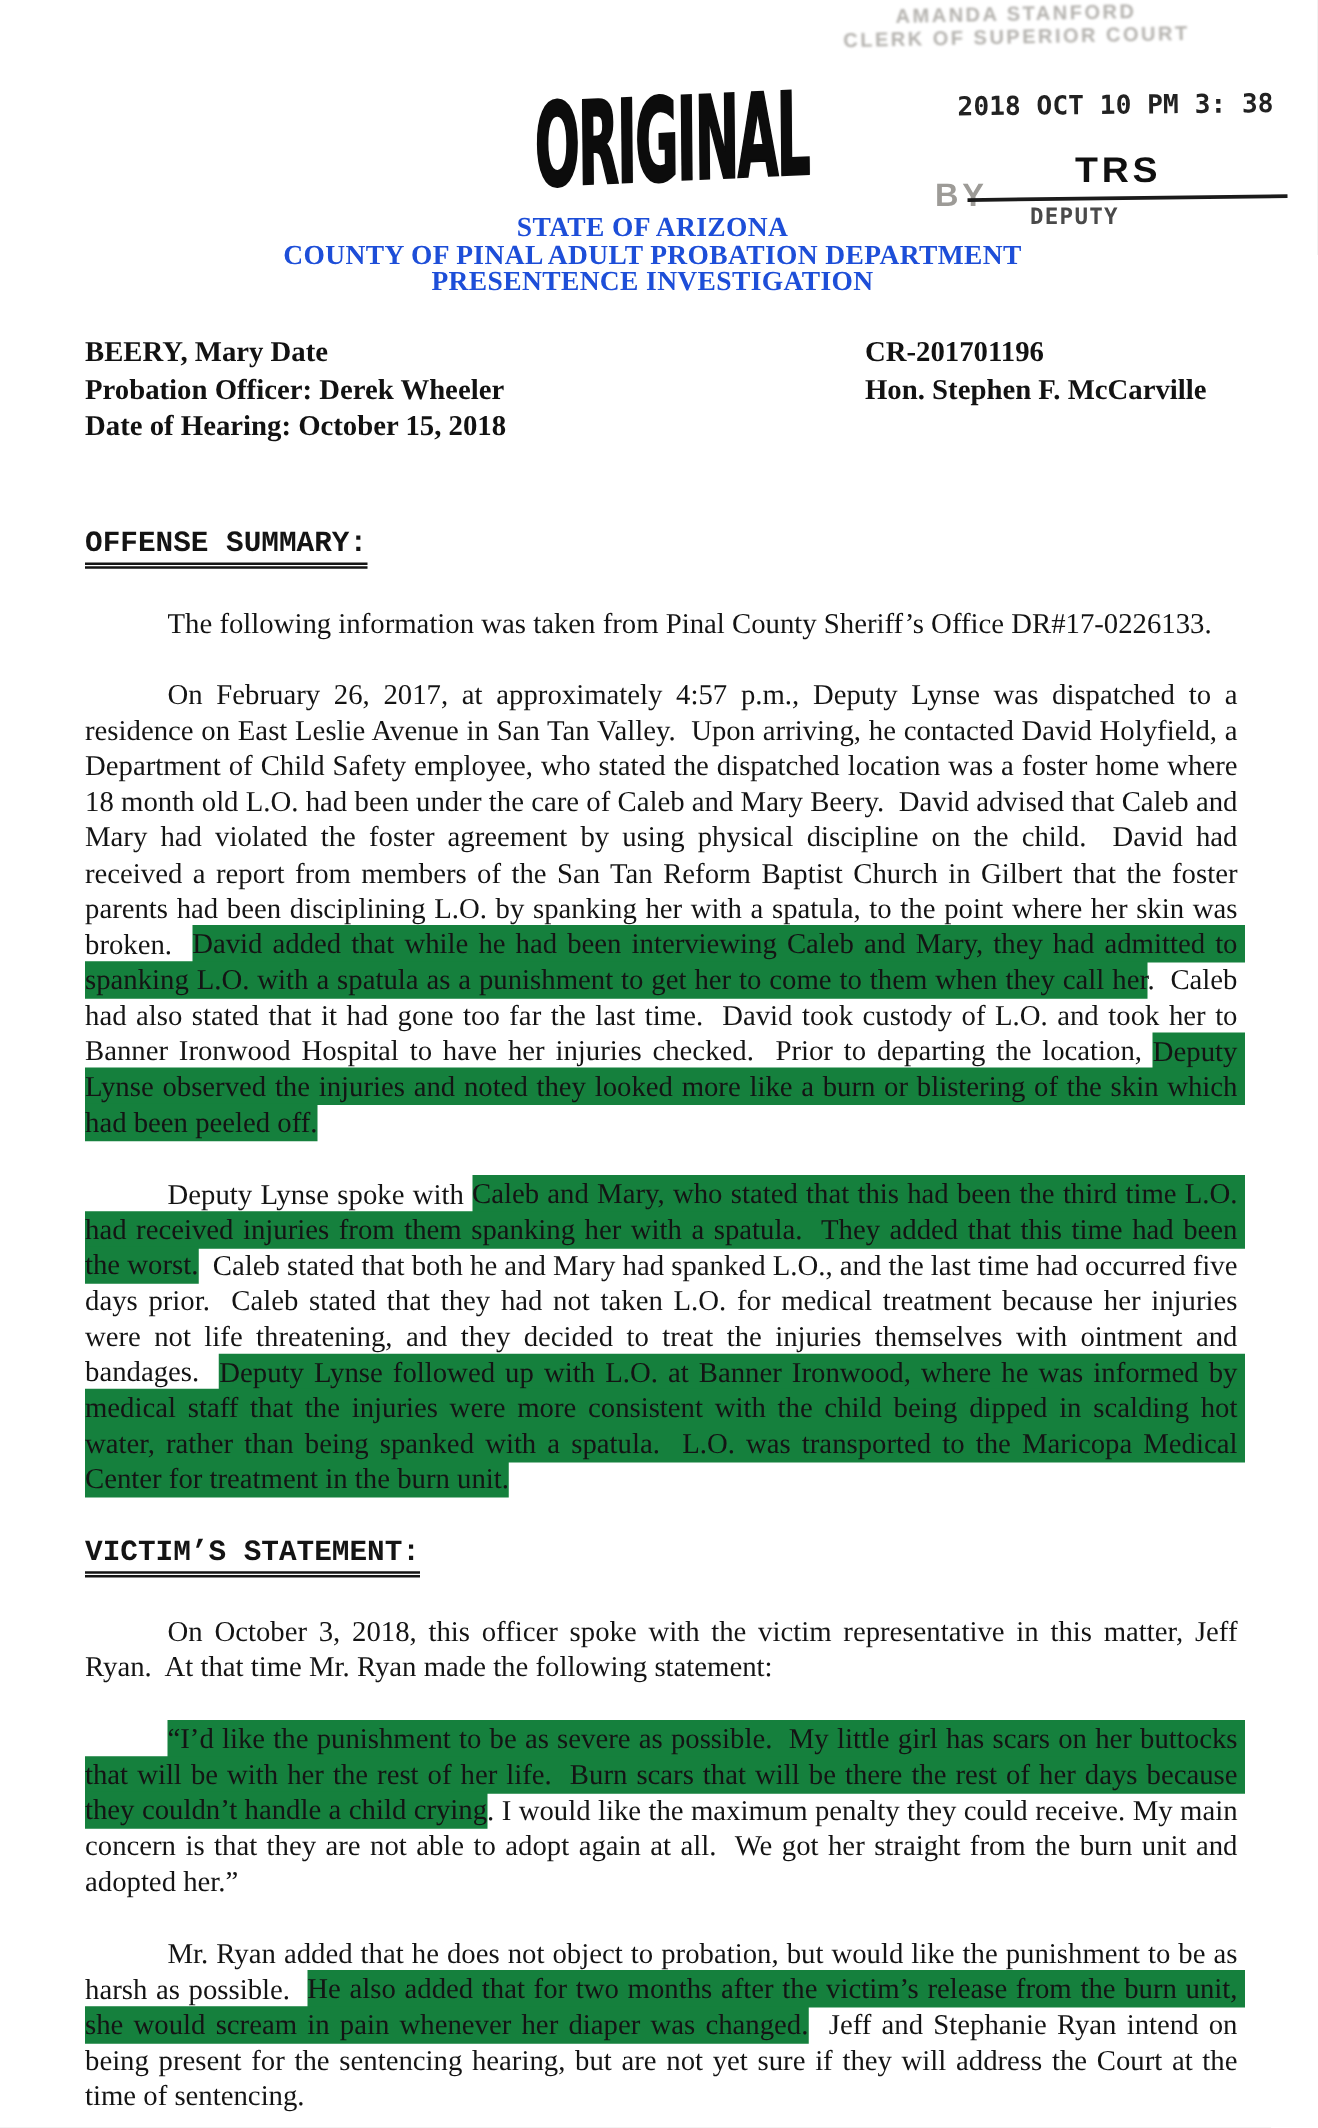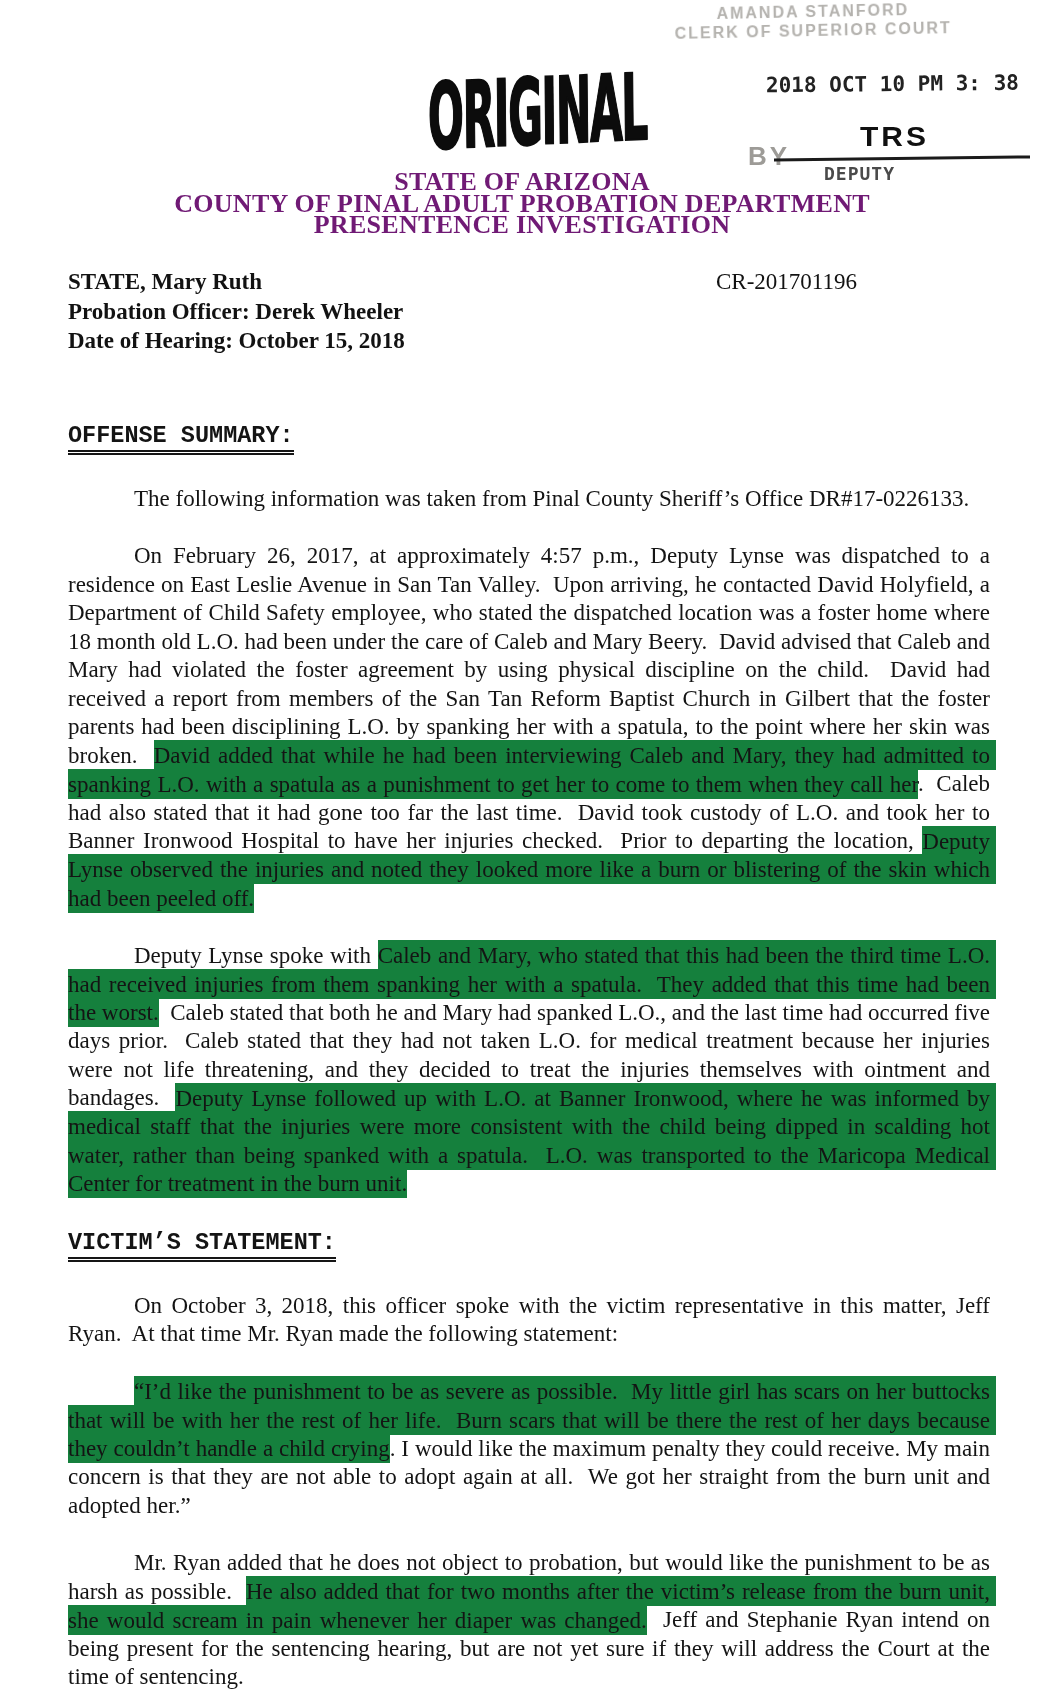--- a/index.html
+++ b/index.html
@@ -61,35 +61,34 @@
   .deputy{
     position:absolute;top:163px;left:824px;
     font-family:"DejaVu Sans Mono", monospace;
     font-weight:bold;font-size:18px;letter-spacing:1px;
     color:#4a4a4a;filter:blur(0.3px);text-align:center;
   }
   
   .dept-header{
     position:absolute;top:171px;left:0;width:1044px;
     text-align:center;
-    font-weight:bold;font-size:26px;line-height:21.5px;
+    font-weight:bold;font-size:22px;line-height:21.5px;
     letter-spacing:0.3px;
-    color:#701a75;
+    color:#1d4ed8;
   }
   
   .case-left{
     position:absolute;top:267px;left:68px;
     font-weight:bold;font-size:23px;line-height:29.5px;
     color:#121212;
   }
   .case-right{
     position:absolute;top:267px;left:692px;
-    font-weight:normal;font-size:23px;line-height:29.5px;
+    font-weight:bold;font-size:23px;line-height:29.5px;
     color:#121212;
-    margin-left:24px;
   }
   
   .doc-body{
     position:absolute;top:420px;left:68px;width:922px;
     font-size:23px;line-height:28.5px;
     text-align:justify;
     color:#141414;
   }
   .section-heading{
     font-weight:bold;font-size:23.5px;
@@ -133,27 +132,28 @@
   <div class="sig-line"></div>
   <div class="deputy">DEPUTY</div>
 
   <div class="dept-header">
     <div>STATE OF ARIZONA</div>
     <div>COUNTY OF PINAL ADULT PROBATION DEPARTMENT</div>
     <div>PRESENTENCE INVESTIGATION</div>
   </div>
 
   <div class="case-left">
-    <div>STATE, Mary Ruth</div>
+    <div>BEERY, Mary Date</div>
     <div>Probation Officer: Derek Wheeler</div>
     <div>Date of Hearing: October 15, 2018</div>
   </div>
 
   <div class="case-right">
     <div>CR-201701196</div>
+    <div>Hon. Stephen F. McCarville</div>
   </div>
 
   <div class="doc-body">
       <div class="section-heading"><span class="heading-underline">OFFENSE SUMMARY:</span></div>
       <p class="para"><span>The following information was taken from Pinal County Sheriff’s Office DR#17-0226133.</span></p>
       <p class="para"><span>On February 26, 2017, at approximately 4:57 p.m., Deputy Lynse was dispatched to a residence on East Leslie Avenue in San Tan Valley.  Upon arriving, he contacted David Holyfield, a Department of Child Safety employee, who stated the dispatched location was a foster home where 18 month old L.O. had been under the care of Caleb and Mary Beery.  David advised that Caleb and Mary had violated the foster agreement by using physical discipline on the child.  David had received a report from members of the San Tan Reform Baptist Church in Gilbert that the foster parents had been disciplining L.O. by spanking her with a spatula, to the point where her skin was broken.  </span><span class="hl">David added that while he had been interviewing Caleb and Mary, they had admitted to spanking L.O. with a spatula as a punishment to get her to come to them when they call her</span><span>.  Caleb had also stated that it had gone too far the last time.  David took custody of L.O. and took her to Banner Ironwood Hospital to have her injuries checked.  Prior to departing the location, </span><span class="hl">Deputy Lynse observed the injuries and noted they looked more like a burn or blistering of the skin which had been peeled off.</span></p>
       <p class="para"><span>Deputy Lynse spoke with </span><span class="hl">Caleb and Mary, who stated that this had been the third time L.O. had received injuries from them spanking her with a spatula.  They added that this time had been the worst.</span><span>  Caleb stated that both he and Mary had spanked L.O., and the last time had occurred five days prior.  Caleb stated that they had not taken L.O. for medical treatment because her injuries were not life threatening, and they decided to treat the injuries themselves with ointment and bandages.  </span><span class="hl">Deputy Lynse followed up with L.O. at Banner Ironwood, where he was informed by medical staff that the injuries were more consistent with the child being dipped in scalding hot water, rather than being spanked with a spatula.  L.O. was transported to the Maricopa Medical Center for treatment in the burn unit.</span></p>
       <div class="section-heading"><span class="heading-underline">VICTIM’S STATEMENT:</span></div>
       <p class="para"><span>On October 3, 2018, this officer spoke with the victim representative in this matter, Jeff Ryan.  At that time Mr. Ryan made the following statement:</span></p>
       <p class="para"><span class="hl">“I’d like the punishment to be as severe as possible.  My little girl has scars on her buttocks that will be with her the rest of her life.  Burn scars that will be there the rest of her days because they couldn’t handle a child crying</span><span>. I would like the maximum penalty they could receive. My main concern is that they are not able to adopt again at all.  We got her straight from the burn unit and adopted her.”</span></p>

